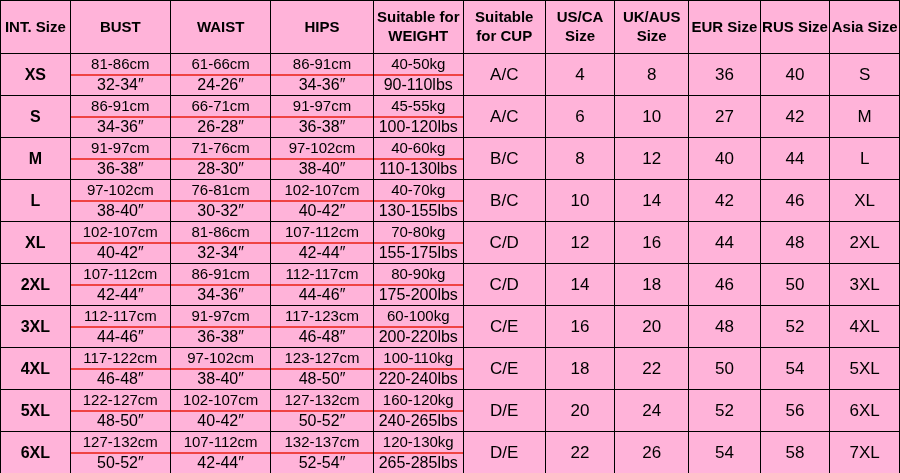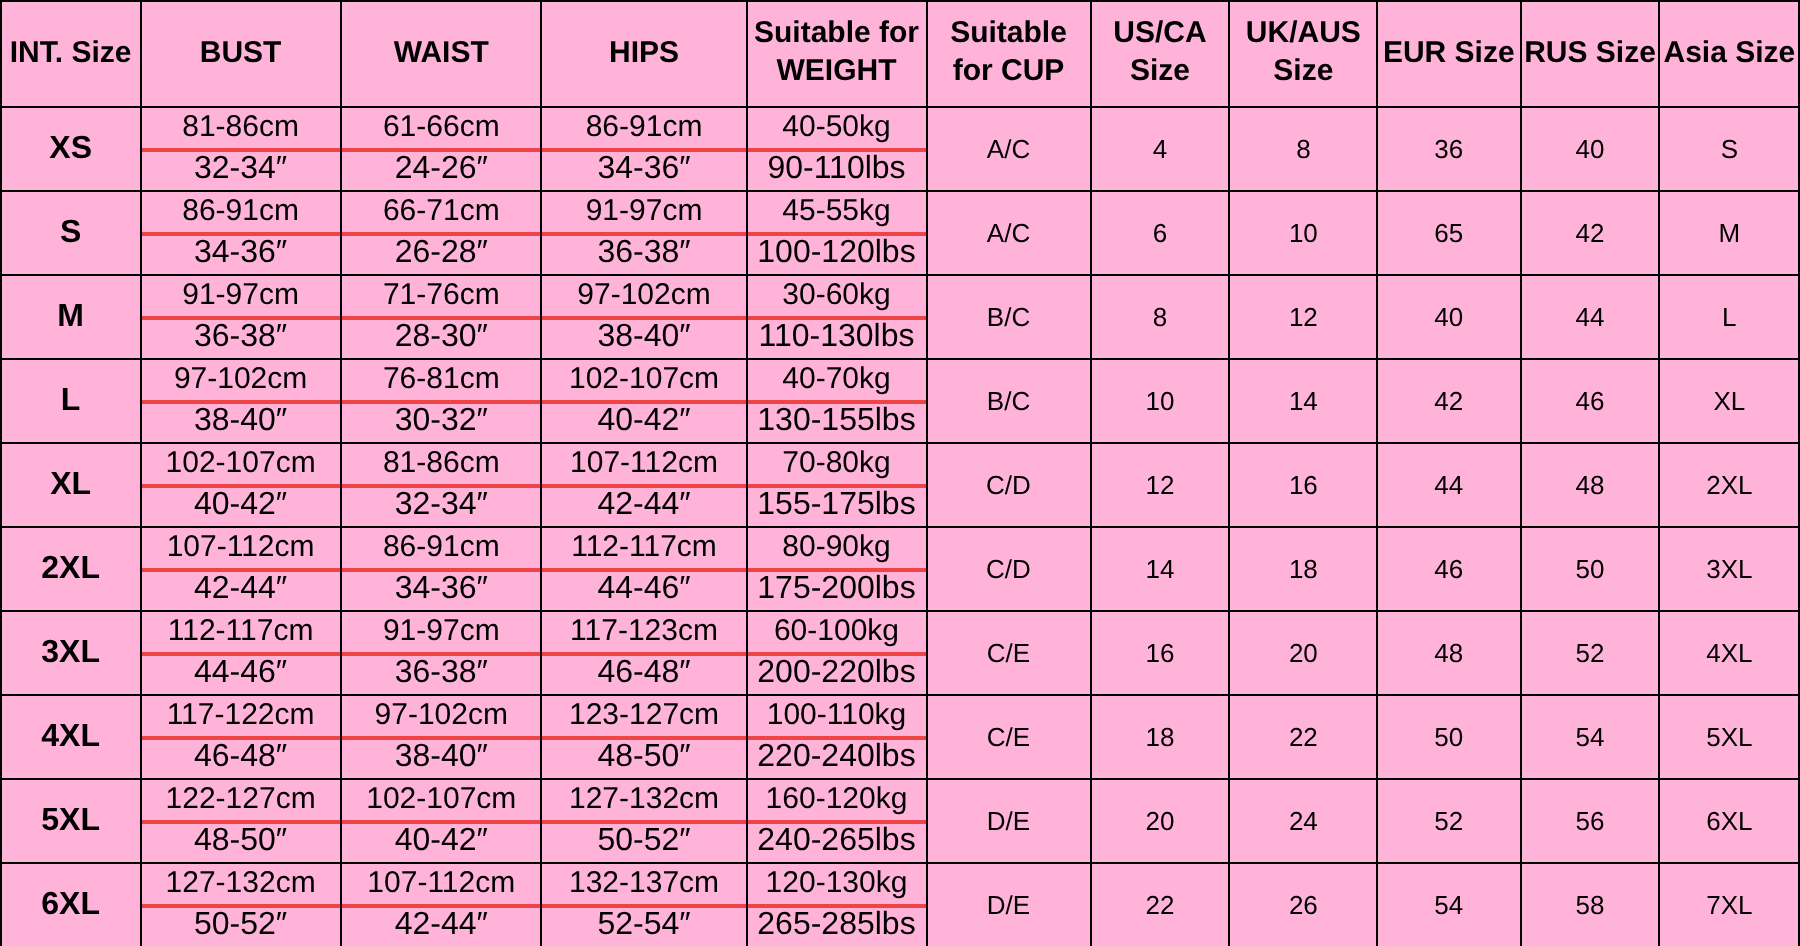--- a/index.html
+++ b/index.html
@@ -56,21 +56,21 @@
     font-size: 15px;
   }
   .dual-inner .inch {
     flex: 1 1 50%;
     display: flex;
     align-items: center;
     justify-content: center;
     font-size: 16px;
   }
   td.single {
-    font-size: 13px;
+    font-size: 17px;
   }
   tbody tr {
     height: 42px;
     margin-left: 48px;
   }
   .col-int { width: 68px; }
   .col-bust { width: 98px; }
   .col-waist { width: 98px; }
   .col-hips { width: 100px; }
   .col-weight { width: 88px; }
@@ -169,21 +169,21 @@
         </td>
       <td class="dual">
           <div class="dual-inner">
             <div class="cm">45-55kg</div>
             <div class="inch">100-120lbs</div>
           </div>
         </td>
       <td class="single">A/C</td>
       <td class="single">6</td>
       <td class="single">10</td>
-      <td class="single">65</td>
+      <td class="single">27</td>
       <td class="single">42</td>
       <td class="single">M</td>
     </tr>
     <tr>
       <td class="int-size">M</td>
       <td class="dual">
           <div class="dual-inner">
             <div class="cm">91-97cm</div>
             <div class="inch">36-38″</div>
           </div>
@@ -195,21 +195,21 @@
           </div>
         </td>
       <td class="dual">
           <div class="dual-inner">
             <div class="cm">97-102cm</div>
             <div class="inch">38-40″</div>
           </div>
         </td>
       <td class="dual">
           <div class="dual-inner">
-            <div class="cm">30-60kg</div>
+            <div class="cm">40-60kg</div>
             <div class="inch">110-130lbs</div>
           </div>
         </td>
       <td class="single">B/C</td>
       <td class="single">8</td>
       <td class="single">12</td>
       <td class="single">40</td>
       <td class="single">44</td>
       <td class="single">L</td>
     </tr>

